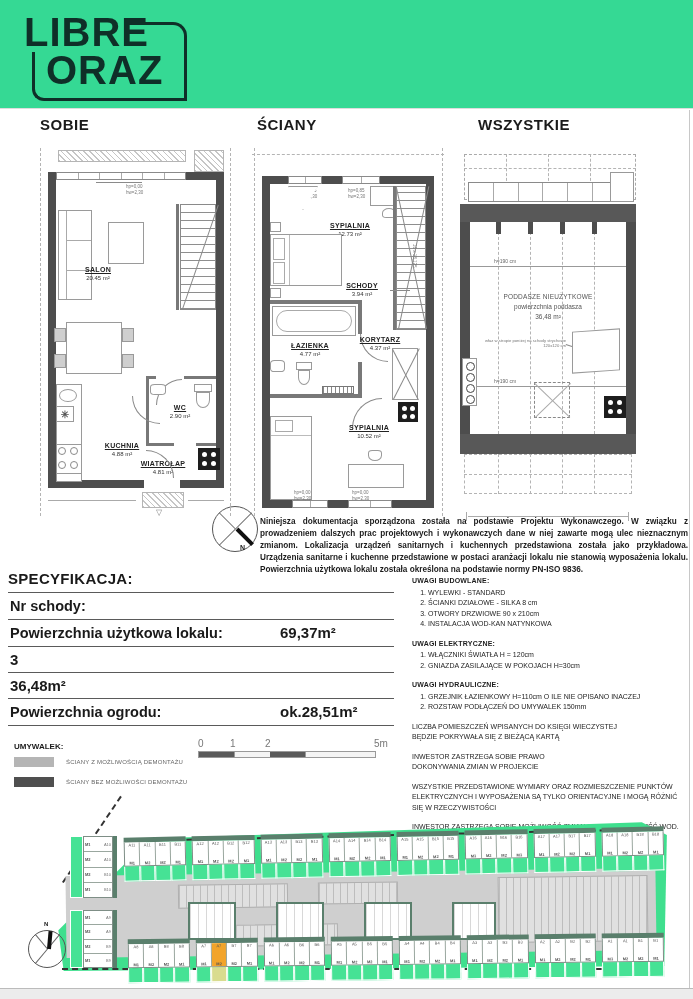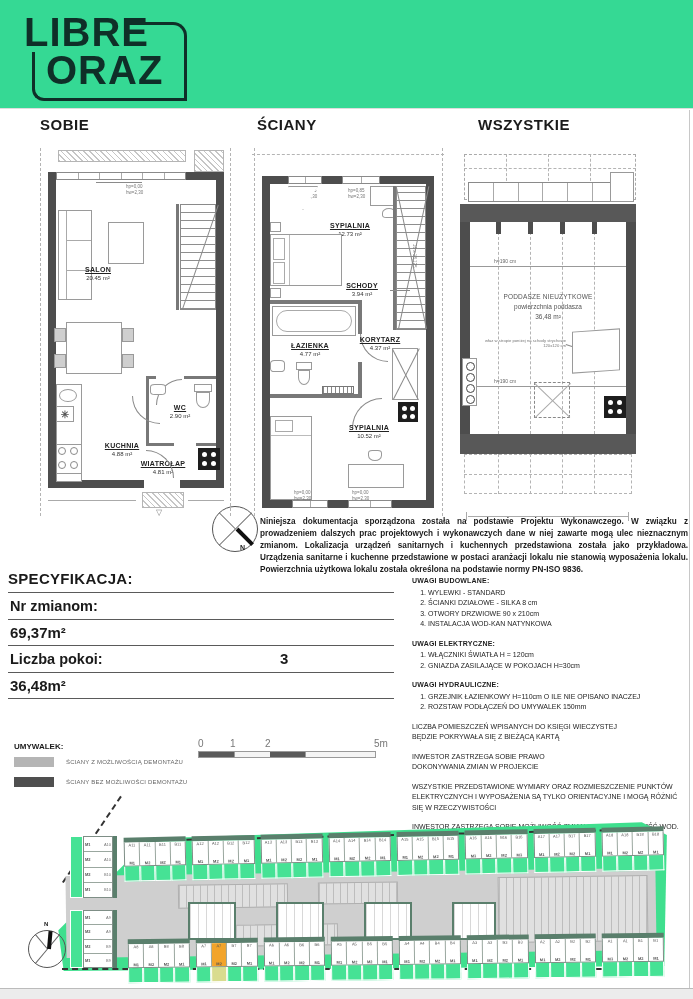--- a/index.html
+++ b/index.html
@@ -373,31 +373,35 @@
     <div class="thin" style="height:23px;transform:rotate(135deg);"></div>
     <div class="needle" style="height:22px;transform:rotate(-45deg);"></div>
     <div class="nlab" style="left:28px;top:38px;">N</div>
   </div>
 
   <div id="disclaimer">Niniejsza dokumentacja sporządzona została na podstawie Projektu Wykonawczego. W związku z prowadzeniem dalszych prac projektowych i wykonawczych dane w niej zawarte mogą ulec nieznacznym zmianom. Lokalizacja urządzeń sanitarnych i kuchennych przedstawiona została jako przykładowa. Urządzenia sanitarne i kuchenne przedstawione w postaci aranżacji lokalu nie stanowią wyposażenia lokalu. Powierzchnia użytkowa lokalu została określona na podstawie normy PN-ISO 9836.</div>
 
   <div id="spec-heading">SPECYFIKACJA:</div>
   <div id="spec-table">
     <div class="srow">
-      <div class="lab">Nr zmianom:</div>
+      <div class="lab">Nr schody:</div>
     </div>
     <div class="srow">
+      <div class="lab">Powierzchnia użytkowa lokalu:</div>
       <div class="val">69,37m²</div>
     </div>
     <div class="srow">
-      <div class="lab">Liczba pokoi:</div>
       <div class="val">3</div>
     </div>
     <div class="srow">
       <div class="val">36,48m²</div>
+    </div>
+    <div class="srow">
+      <div class="lab">Powierzchnia ogrodu:</div>
+      <div class="val">ok.28,51m²</div>
     </div>
   </div>
 
   <div id="notes">
       <h4>UWAGI BUDOWLANE:</h4>
       <ol>
         <li>WYLEWKI - STANDARD</li>
         <li>ŚCIANKI DZIAŁOWE - SILKA 8 cm</li>
         <li>OTWORY DRZWIOWE 90 x 210cm</li>
         <li>INSTALACJA WOD-KAN NATYNKOWA</li>

